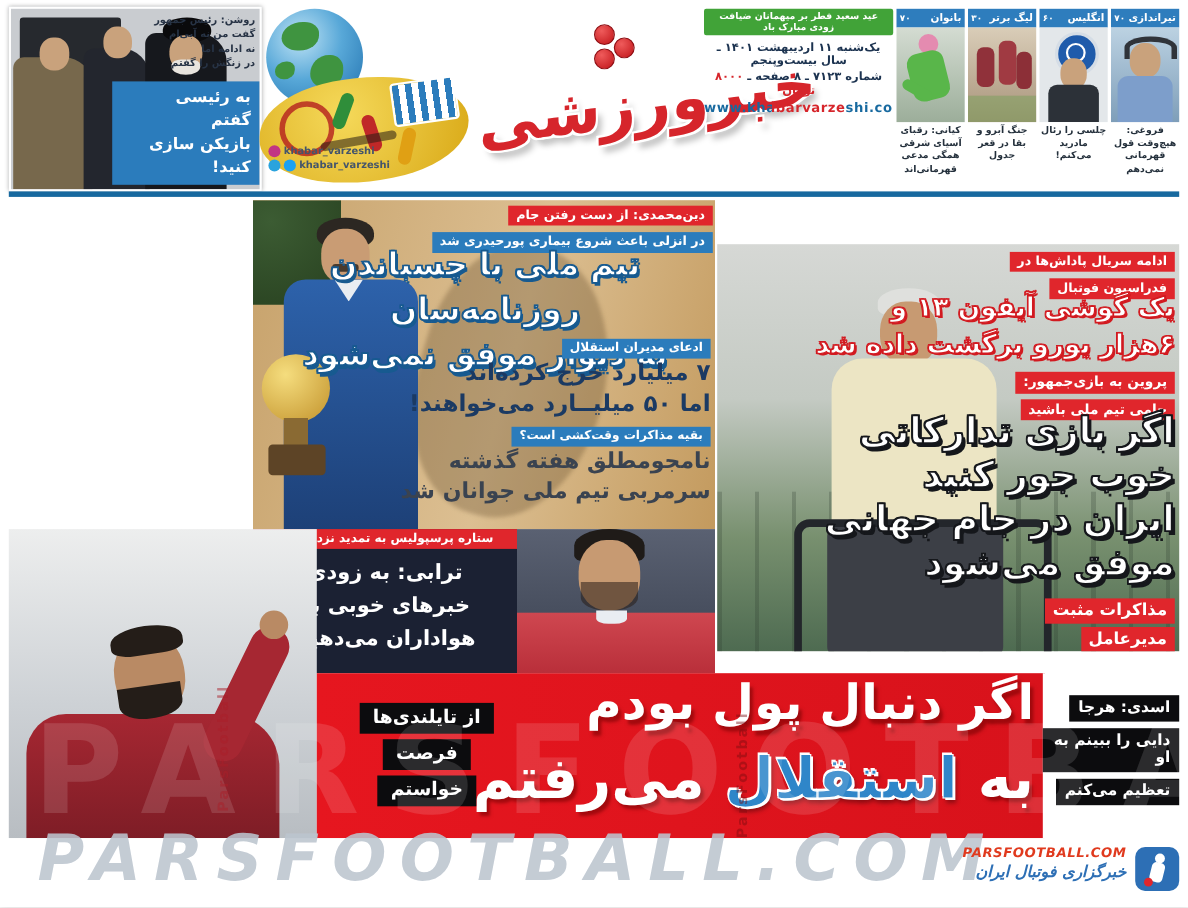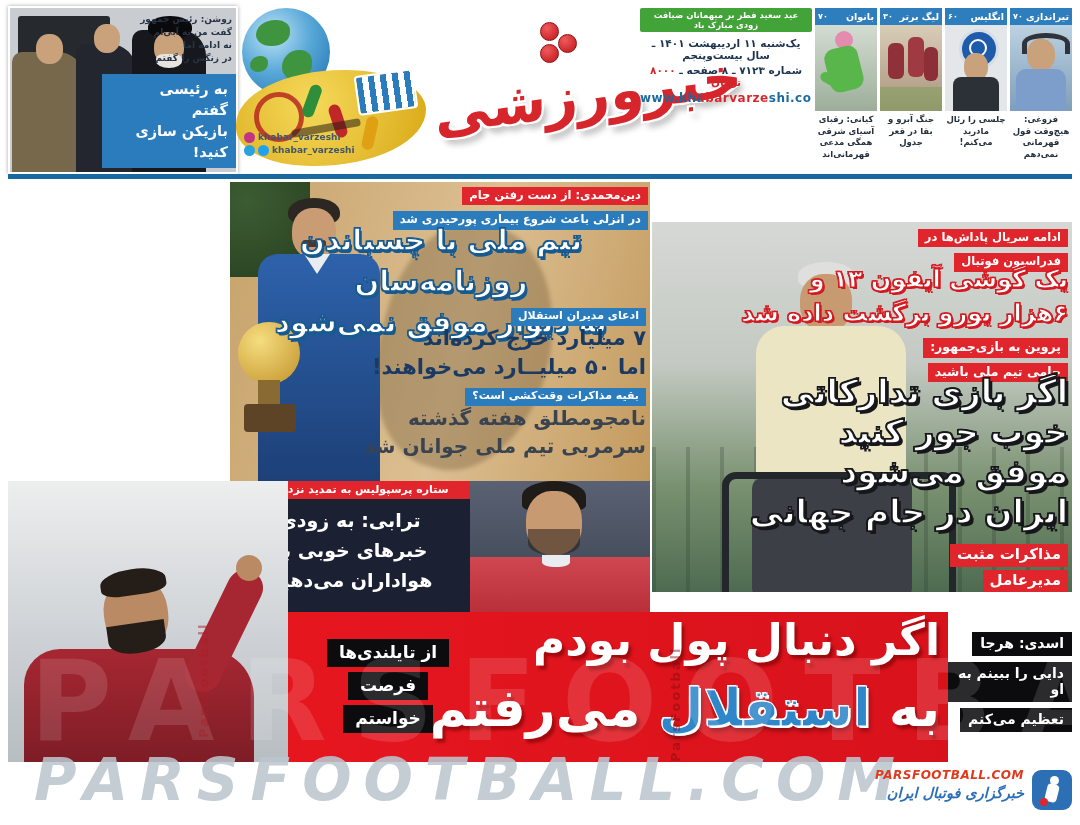--- a/index.html
+++ b/index.html
@@ -292,22 +292,22 @@
       <div>یک گوشی آیفون ۱۳ و</div>
       <div>۶هزار یورو برگشت داده شد</div>
     </div>
     <div class="abs stack-r" style="right:4px;top:114px;">
       <div class="row"><span class="chip" style="font-size:12.5px;">پروین به بازی‌جمهور:</span></div>
       <div class="row"><span class="chip" style="font-size:12.5px;">حامی تیم ملی باشید</span></div>
     </div>
     <div class="abs hl-main outline-dark">
       <div>اگر بازی تدارکاتی</div>
       <div>خوب جور کنید</div>
+      <div>ایران در جام جهانی</div>
       <div>موفق می‌شود</div>
-      <div>ایران در جام جهانی</div>
     </div>
     <div class="abs stack-r" style="right:4px;top:322px;">
       <div class="row"><span class="chip" style="font-size:15px;">مذاکرات مثبت</span></div>
       <div class="row"><span class="chip" style="font-size:15px;">مدیرعامل</span></div>
       <div class="row"><span class="chip" style="font-size:15px;">پرسپولیس با</span></div>
       <div class="row"><span class="chip" style="font-size:15px;">لژیونر سرشناس</span></div>
     </div>
   </div>
 
   <div class="abs midNavy">

